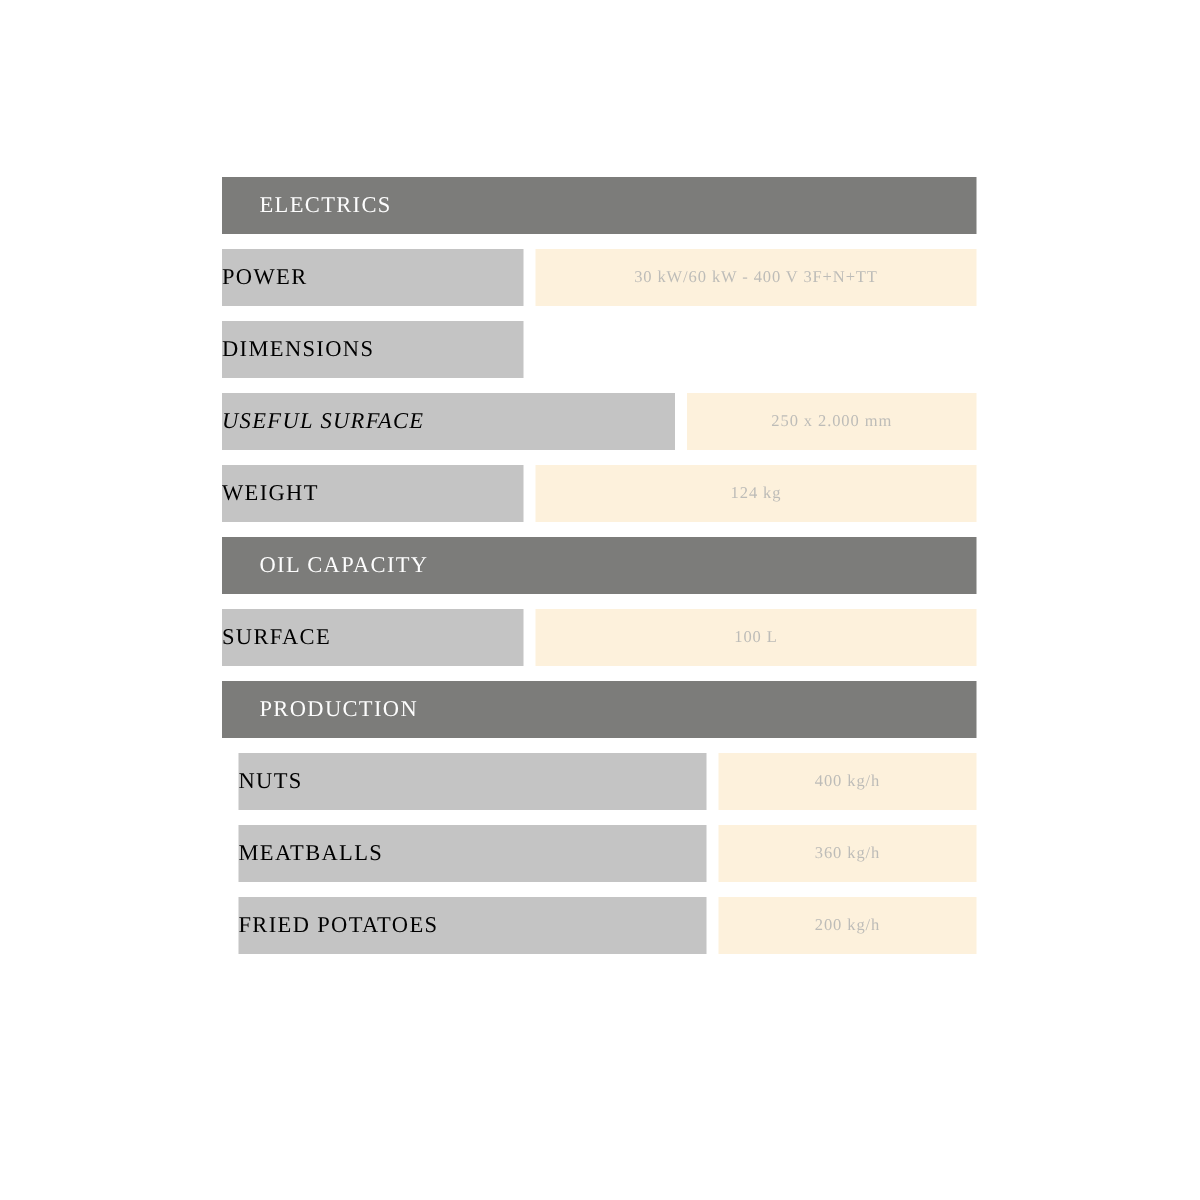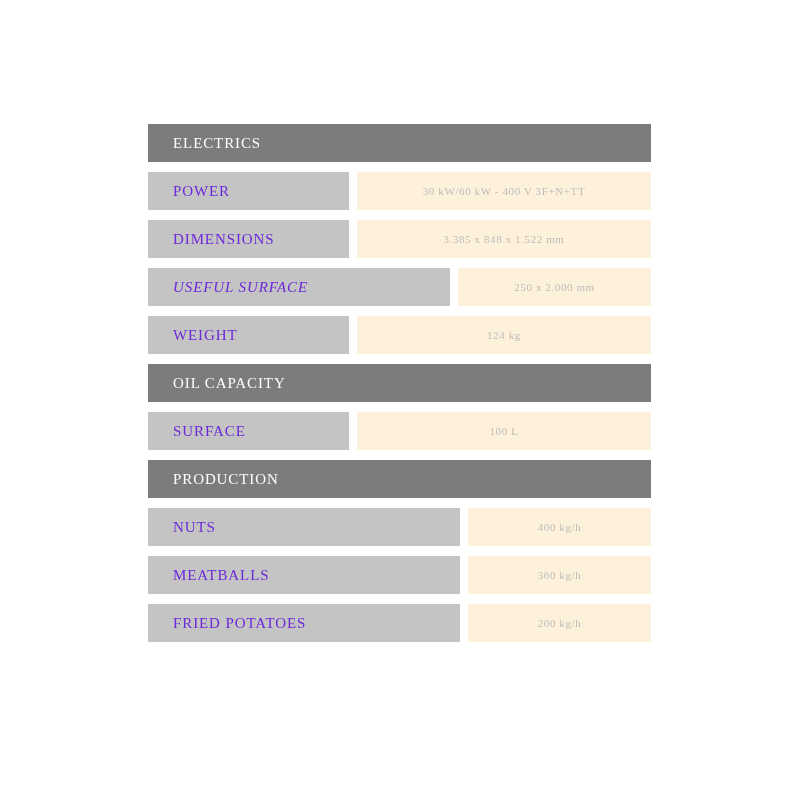--- a/index.html
+++ b/index.html
@@ -10,21 +10,21 @@
     width: 800px;
     height: 800px;
     background: #ffffff;
     font-family: "Liberation Serif", "DejaVu Serif", serif;
     overflow: hidden;
   }
 
   #spec-table {
     position: absolute;
     left: 148px;
-    top: 124px;
+    top: 118px;
     width: 503px;
   }
 
   .spec-row {
     height: 38px;
     margin-bottom: 10px;
     display: flex;
     align-items: stretch;
     width: 100%;
   }
@@ -42,23 +42,22 @@
     letter-spacing: 0.9px;
     line-height: 1;
     white-space: nowrap;
   }
 
   
   .label-cell {
     background: #c4c4c4;
     display: flex;
     align-items: center;
-    padding-left: 25px;
     box-sizing: border-box;
-    color: #6d28d9;
+    color: #000000;
     font-size: 15px;
     letter-spacing: 0.9px;
     line-height: 1;
     white-space: nowrap;
   }
 
   .gap-cell {
     width: 8px;
     flex: 0 0 8px;
     background: transparent;
@@ -73,38 +72,37 @@
     color: #bdbcb8;
     font-size: 11px;
     letter-spacing: 0.6px;
     line-height: 1;
     white-space: nowrap;
   }
 
   
   .w-201 { flex: 0 0 201px; width: 201px; }
   .w-302 { flex: 0 0 302px; width: 302px; font-style: italic; }
-  .w-312 { flex: 0 0 312px; width: 312px; }
+  .w-312 { flex: 0 0 312px; width: 312px; margin-left: 11px; }
 </style>
 </head>
 <body>
 
 <div id="spec-table">
     <div class="spec-row section-row">
       <div class="section-title">ELECTRICS</div>
     </div>
     <div class="spec-row">
       <div class="label-cell w-201">POWER</div>
       <div class="gap-cell"></div>
       <div class="value-cell">30 kW/60 kW - 400 V 3F+N+TT</div>
     </div>
     <div class="spec-row">
       <div class="label-cell w-201">DIMENSIONS</div>
       <div class="gap-cell"></div>
-      <div class="value-cell">3.385 x 848 x 1.522 mm</div>
     </div>
     <div class="spec-row">
       <div class="label-cell w-302">USEFUL SURFACE</div>
       <div class="gap-cell"></div>
       <div class="value-cell">250 x 2.000 mm</div>
     </div>
     <div class="spec-row">
       <div class="label-cell w-201">WEIGHT</div>
       <div class="gap-cell"></div>
       <div class="value-cell">124 kg</div>

